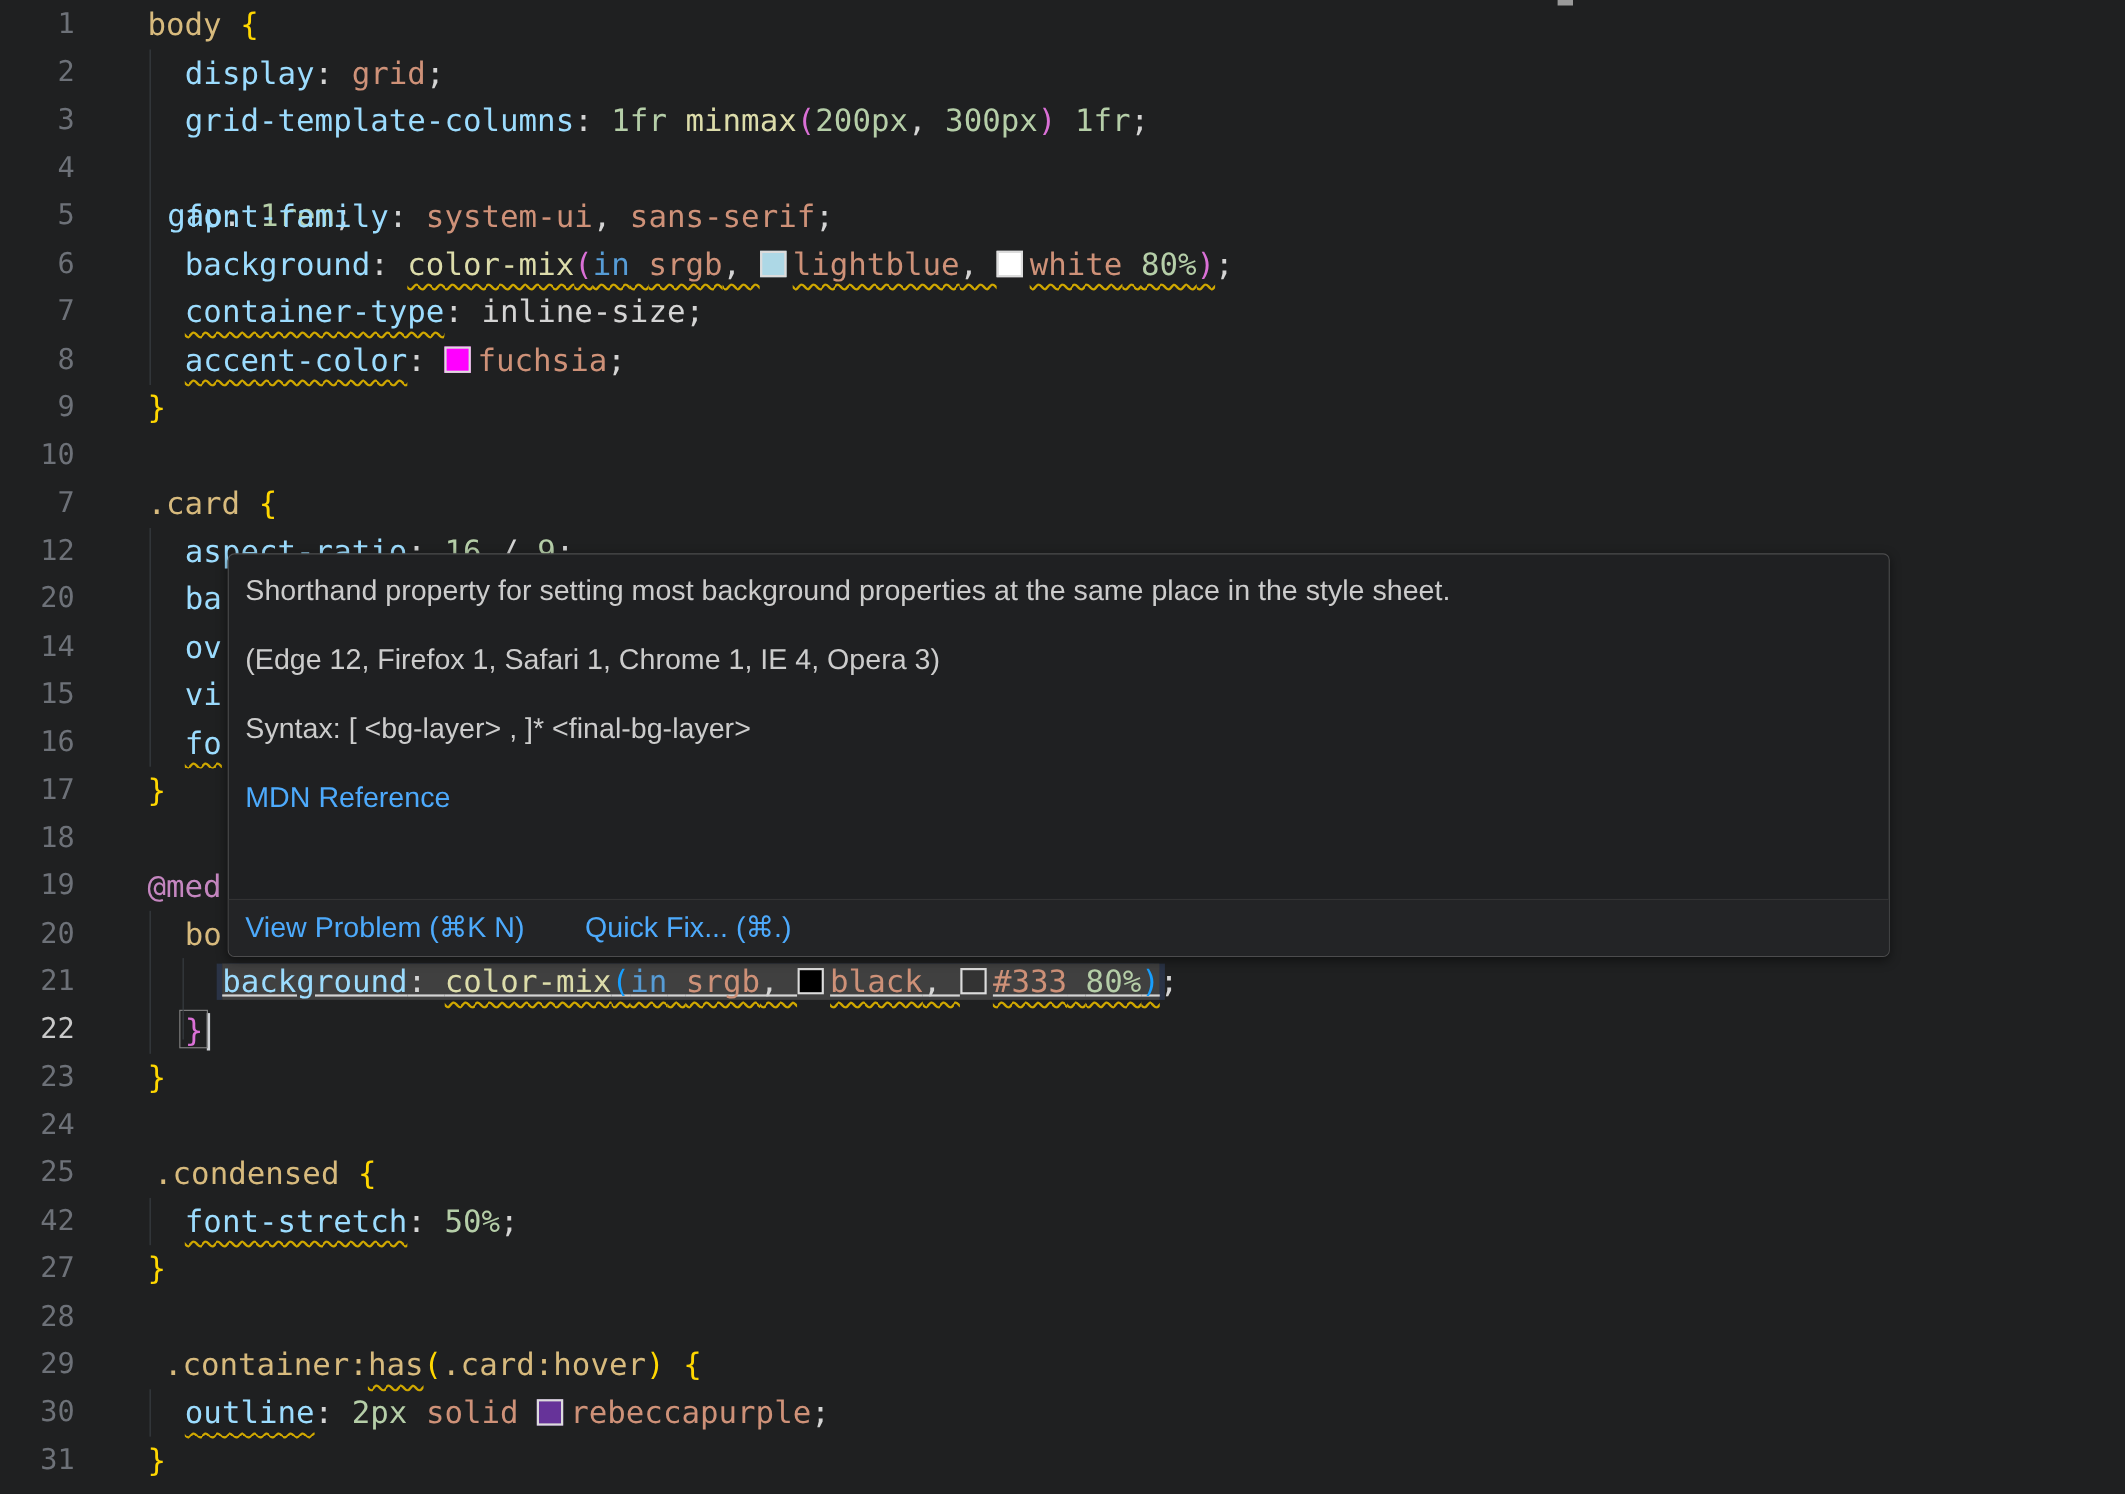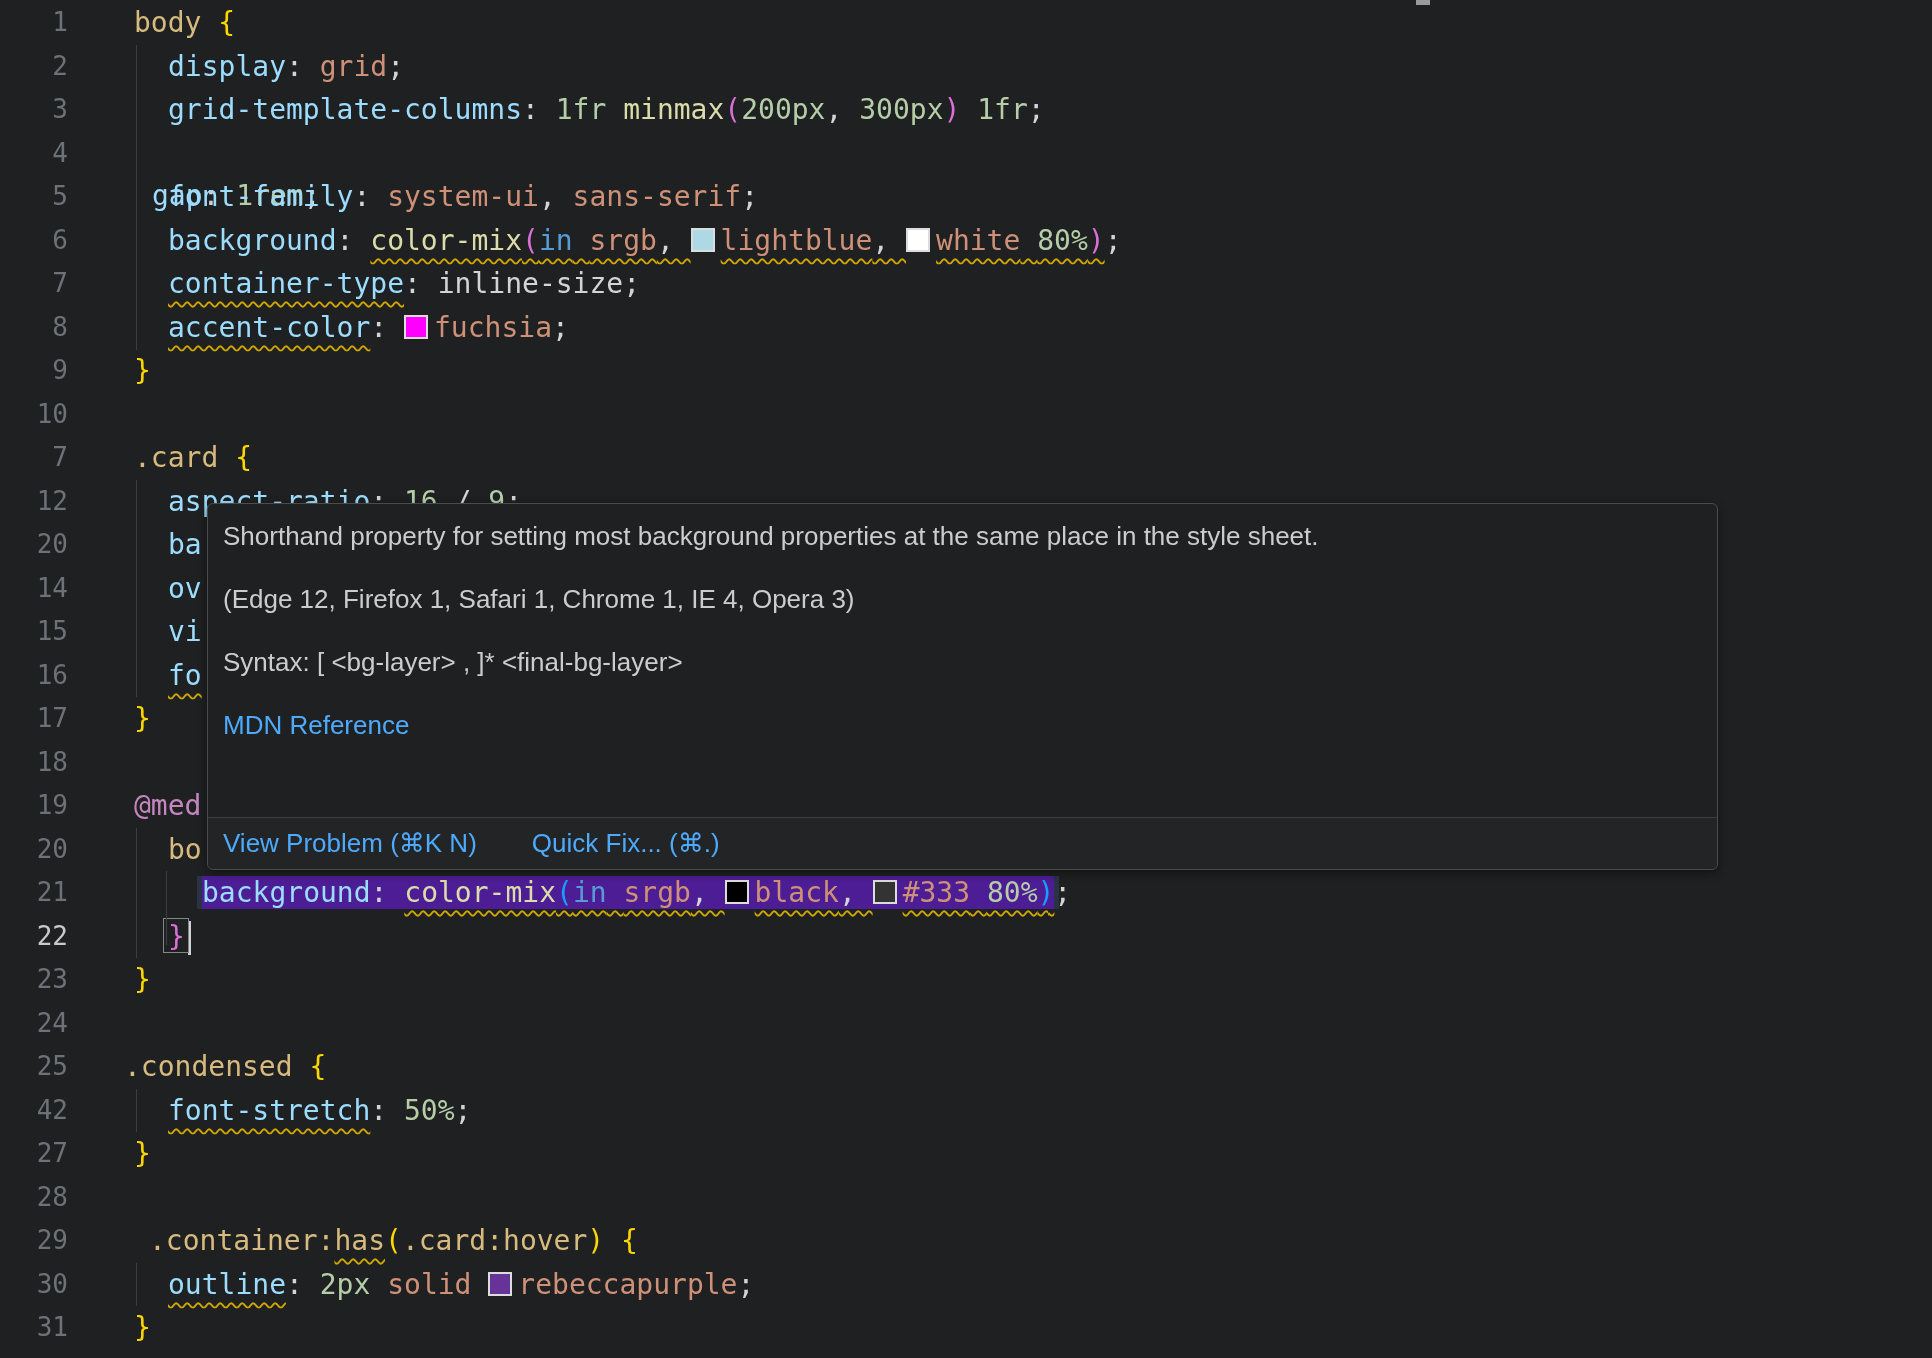--- a/index.html
+++ b/index.html
@@ -9,21 +9,21 @@
   .ln{position:absolute;left:0;top:0;width:68px;text-align:right;color:#6d7178;font-size:26px;}
   .ln.active{color:#c9c9c9;}
   .code{position:absolute;top:0;white-space:pre;color:#d4d4d4;}
   .tok{white-space:pre;}
   .sel{color:#d7ba7d;} .prop{color:#9cdcfe;} .val{color:#ce9178;} .num{color:#b5cea8;}
   .fn{color:#dcdcaa;} .kw{color:#569cd6;} .at{color:#c586c0;} .punc{color:#d4d4d4;}
   .plain{color:#d4d4d4;}
   .b1{color:#ffd700;} .b2{color:#da70d6;} .b3{color:#179fff;}
   .sq{text-decoration:underline;text-decoration-style:wavy;text-decoration-color:#cfa700;
       text-decoration-thickness:2px;text-underline-offset:8px;text-decoration-skip-ink:none;}
-  .hl{background:#4c1d95;box-shadow:-5px 0 0 #2a3346,5px 0 0 #2a3346;}
+  .hl{background:#404040;box-shadow:-5px 0 0 #2a3346,5px 0 0 #2a3346;text-decoration:underline;}
   .swatch{display:inline-block;width:20px;height:20px;border:2px solid #dcdcdc;
           margin-right:6px;vertical-align:-2px;}
   .cursor{display:inline-block;width:3px;height:34px;background:#cfd2d6;vertical-align:middle;
           margin-left:3px;}
   .bbox{position:relative;}
   .bbox::after{content:"";position:absolute;left:-5px;right:-4px;top:-2px;bottom:0px;
                border:1.5px solid #858585;}
   .guide{position:absolute;width:1px;background:#3a3f45;}
   #top-artifact{position:absolute;left:1416px;top:0;width:14px;height:5px;background:#9a9a9a;}
 
@@ -67,21 +67,21 @@
       <div class="line" style="top: 610px;"><span class="ln">15</span><span class="code" style="left: 168px;"><span class="tok prop">vi</span></span></div>
       <div class="line" style="top: 653.5px;"><span class="ln">16</span><span class="code" style="left: 168px;"><span class="sq"><span class="tok prop">fo</span></span></span></div>
       <div class="line" style="top: 697px;"><span class="ln">17</span><span class="code" style="left: 134px;"><span class="tok b1">}</span></span></div>
       <div class="line" style="top: 740.5px;"><span class="ln">18</span><span class="code" style="left: 134px;"></span></div>
       <div class="line" style="top: 784px;"><span class="ln">19</span><span class="code" style="left: 134px;"><span class="tok at">@med</span></span></div>
       <div class="line" style="top: 827.5px;"><span class="ln">20</span><span class="code" style="left: 168px;"><span class="tok sel">bo</span></span></div>
       <div class="line" style="top: 871px;"><span class="ln">21</span><span class="code" style="left: 202px;"><span class="hl"><span class="tok prop">background</span><span class="tok punc">: </span><span class="sq"><span class="tok fn">color-mix</span><span class="tok b3">(</span><span class="tok kw">in</span><span class="tok punc"> </span><span class="tok val">srgb</span><span class="tok punc">, </span><span class="swatch" style="background: rgb(0, 0, 0);"></span><span class="tok val">black</span><span class="tok punc">, </span><span class="swatch" style="background: rgb(51, 51, 51);"></span><span class="tok val">#333</span><span class="tok punc"> </span><span class="tok num">80%</span><span class="tok b3">)</span></span></span><span class="tok punc">;</span></span></div>
       <div class="line" style="top: 914.5px;"><span class="ln active">22</span><span class="code" style="left: 168px;"><span class="tok b2 bbox">}</span><span class="cursor"></span></span></div>
       <div class="line" style="top: 958px;"><span class="ln">23</span><span class="code" style="left: 134px;"><span class="tok b1">}</span></span></div>
       <div class="line" style="top: 1001.5px;"><span class="ln">24</span><span class="code" style="left: 134px;"></span></div>
-      <div class="line" style="top: 1045px;"><span class="ln">25</span><span class="code" style="left: 124px;"><span class="tok sel">.condensed </span><span class="tok b1">{</span></span></div>
+      <div class="line" style="top: 1045px;"><span class="ln">25</span><span class="code" style="left: 140px;"><span class="tok sel">.condensed </span><span class="tok b1">{</span></span></div>
       <div class="line" style="top: 1088.5px;"><span class="ln">42</span><span class="code" style="left: 168px;"><span class="sq"><span class="tok prop">font-stretch</span></span><span class="tok punc">: </span><span class="tok num">50%</span><span class="tok punc">;</span></span></div>
       <div class="line" style="top: 1132px;"><span class="ln">27</span><span class="code" style="left: 134px;"><span class="tok b1">}</span></span></div>
       <div class="line" style="top: 1175.5px;"><span class="ln">28</span><span class="code" style="left: 134px;"></span></div>
       <div class="line" style="top: 1219px;"><span class="ln">29</span><span class="code" style="left: 149px;"><span class="tok sel">.container:</span><span class="sq"><span class="tok sel">has</span></span><span class="tok b1">(</span><span class="tok sel">.card:hover</span><span class="tok b1">)</span><span class="tok punc"> </span><span class="tok b1">{</span></span></div>
       <div class="line" style="top: 1262.5px;"><span class="ln">30</span><span class="code" style="left: 168px;"><span class="sq"><span class="tok prop">outline</span></span><span class="tok punc">: </span><span class="tok num">2px</span><span class="tok punc"> </span><span class="tok val">solid</span><span class="tok punc"> </span><span class="swatch" style="background: rgb(102, 51, 153);"></span><span class="tok val">rebeccapurple</span><span class="tok punc">;</span></span></div>
       <div class="line" style="top: 1306px;"><span class="ln">31</span><span class="code" style="left: 134px;"><span class="tok b1">}</span></span></div>
     </div>
 
   <div class="guide" style="left:136px;top:45px;height:305px;"></div>
   <div class="guide" style="left:136px;top:480px;height:217px;"></div>

